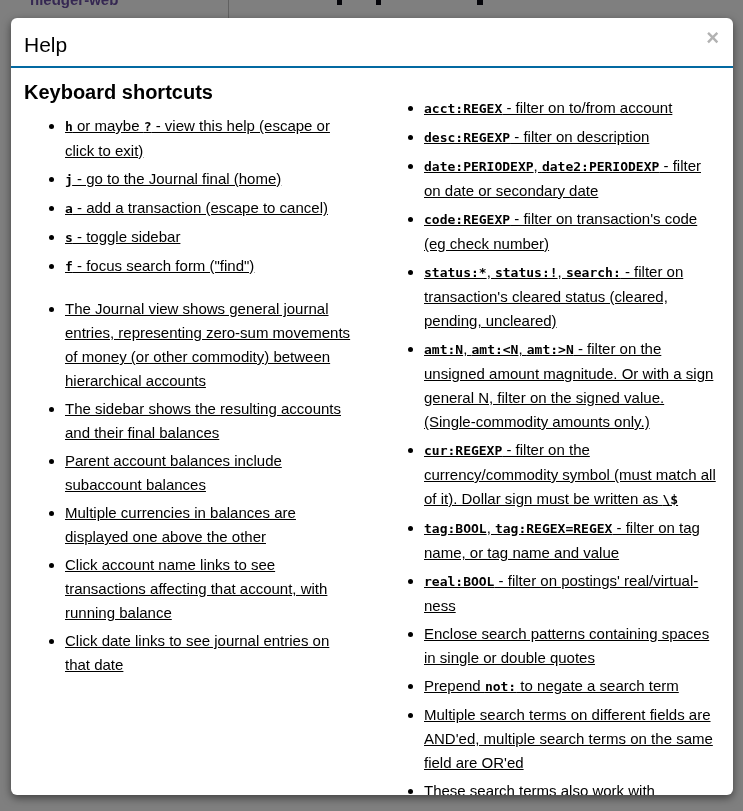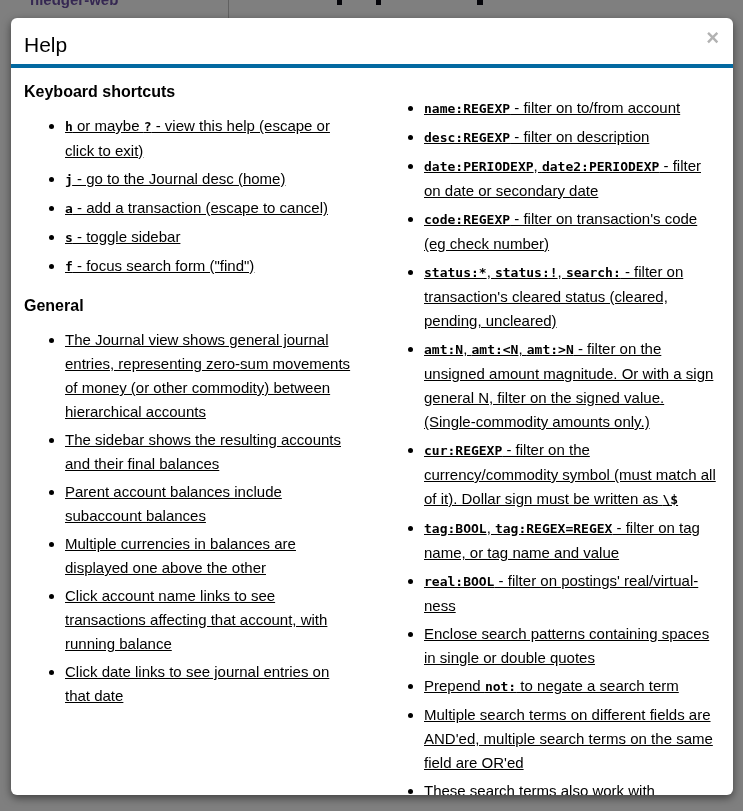--- a/index.html
+++ b/index.html
@@ -30,39 +30,39 @@
   .modal {
     position:absolute; left:11px; top:18px; width:722px; height:777px;
     background:#fff; border-radius:6px; z-index:20;
     box-shadow:0 3px 9px rgba(0,0,0,0.5);
     box-sizing:border-box;
     overflow:hidden;
   }
   .modal-header {
     position:relative; box-sizing:border-box; height:50px;
     padding:13px 14px 0 13px;
-    border-bottom:4px solid #0369a1;
+    border-bottom:2px solid #0369a1;
   }
   .modal-title {
     margin:0; font-size:21px; font-weight:400; line-height:27px; color:#000;
   }
   .close-button {
     position:absolute; top:9px; right:14px;
     border:0; background:none; padding:0; cursor:pointer;
     font-family:"Liberation Sans", sans-serif;
     font-size:22px; font-weight:bold; line-height:22px; color:#b2b2b2;
   }
   .modal-body {
     box-sizing:border-box;
     display:flex; gap:22px;
     padding:15px 13px 13px 13px;
   }
   .help-col { flex:1 1 0; min-width:0; color:#000; font-size:15px; line-height:24px; }
   .section h4 {
-    font-size:16px; line-height:18px; font-weight:bold; color:#000;
+    font-size:20px; line-height:18px; font-weight:bold; color:#000;
     margin:12px 0 0 0;
   }
   .section:first-child h4 { margin-top:0; }
   .section ul { margin:13px 0 18px 0; padding:0 0 0 37px; }
   .section li { margin:4px; padding:0;text-decoration:underline; }
   code {
     font-family:"DejaVu Sans Mono", monospace;
     font-weight:bold; font-size:13px; color:#000;
     white-space:nowrap;
   }
@@ -84,42 +84,41 @@
   <div class="modal-header">
     <h3 class="modal-title">Help</h3>
     <button class="close-button">×</button>
   </div>
   <div class="modal-body">
     <div class="help-col" id="col-left">
         <section class="section">
           <h4>Keyboard shortcuts</h4>
           <ul>
             <li><code>h</code><span> or maybe </span><code>?</code><span> - view this help (escape or click to exit)</span></li>
-            <li><code>j</code><span> - go to the Journal desc (home)</span></li>
+            <li><code>j</code><span> - go to the Journal final (home)</span></li>
             <li><code>a</code><span> - add a transaction (escape to cancel)</span></li>
             <li><code>s</code><span> - toggle sidebar</span></li>
             <li><code>f</code><span> - focus search form ("find")</span></li>
           </ul>
         </section>
         <section class="section">
-          <h4>General</h4>
           <ul>
             <li><span>The Journal view shows general journal entries, representing zero-sum movements of money (or other commodity) between hierarchical accounts</span></li>
             <li><span>The sidebar shows the resulting accounts and their final balances</span></li>
             <li><span>Parent account balances include subaccount balances</span></li>
             <li><span>Multiple currencies in balances are displayed one above the other</span></li>
             <li><span>Click account name links to see transactions affecting that account, with running balance</span></li>
             <li><span>Click date links to see journal entries on that date</span></li>
           </ul>
         </section>
       </div>
     <div class="help-col" id="col-right">
         <section class="section">
           <ul>
-            <li><code>name:REGEXP</code><span> - filter on to/from account</span></li>
+            <li><code>acct:REGEX</code><span> - filter on to/from account</span></li>
             <li><code>desc:REGEXP</code><span> - filter on description</span></li>
             <li><code>date:PERIODEXP</code><span>, </span><code>date2:PERIODEXP</code><span> - filter on date or secondary date</span></li>
             <li><code>code:REGEXP</code><span> - filter on transaction's code (eg check number)</span></li>
             <li><code>status:*</code><span>, </span><code>status:!</code><span>, </span><code>search:</code><span> - filter on transaction's cleared status (cleared, pending, uncleared)</span></li>
             <li><code>amt:N</code><span>, </span><code>amt:&lt;N</code><span>, </span><code>amt:&gt;N</code><span> - filter on the unsigned amount magnitude. Or with a sign general N, filter on the signed value. (Single-commodity amounts only.)</span></li>
             <li><code>cur:REGEXP</code><span> - filter on the currency/commodity symbol (must match all of it). Dollar sign must be written as </span><code>\$</code></li>
             <li><code>tag:BOOL</code><span>, </span><code>tag:REGEX=REGEX</code><span> - filter on tag name, or tag name and value</span></li>
             <li><code>real:BOOL</code><span> - filter on postings' real/virtual-ness</span></li>
             <li><span>Enclose search patterns containing spaces in single or double quotes</span></li>
             <li><span>Prepend </span><code>not:</code><span> to negate a search term</span></li>

